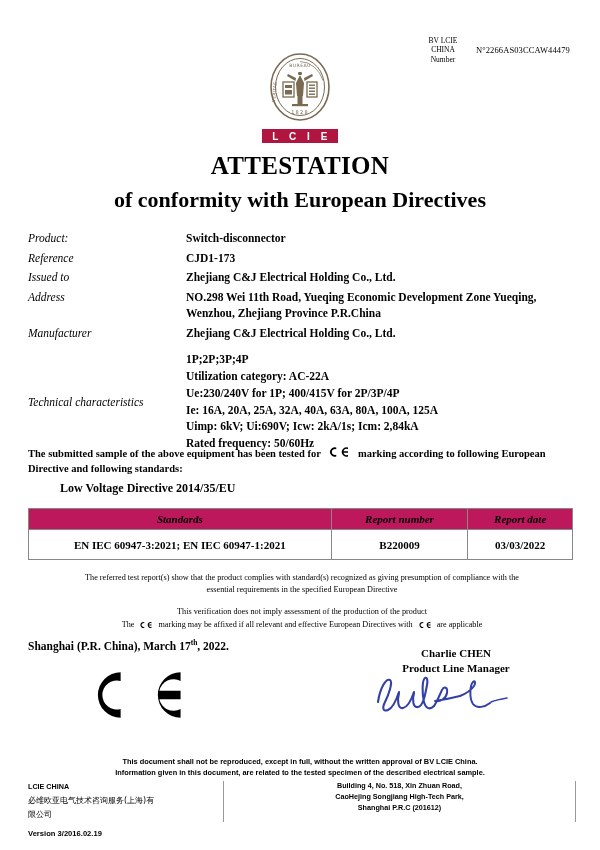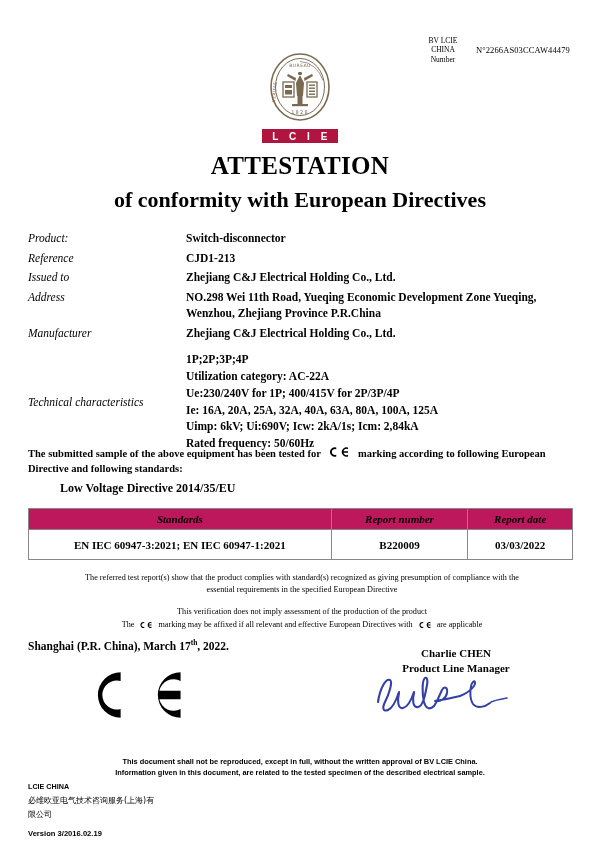--- a/index.html
+++ b/index.html
@@ -351,21 +351,21 @@
 
 <div class="info">
 
   <div class="info-row">
     <div class="info-label">Product:</div>
     <div class="info-value">Switch-disconnector</div>
   </div>
 
   <div class="info-row">
     <div class="info-label">Reference</div>
-    <div class="info-value">CJD1-213</div>
+    <div class="info-value">CJD1-173</div>
   </div>
 
   <div class="info-row">
     <div class="info-label">Issued to</div>
     <div class="info-value">Zhejiang C&amp;J Electrical Holding Co., Ltd.</div>
   </div>
 
   <div class="info-row spaced">
     <div class="info-label">Address</div>
     <div class="info-value">
@@ -471,15 +471,20 @@
   <div>This document shall not be reproduced, except in full, without the written approval of BV LCIE China.</div>
   <div>Information given in this document, are related to the tested specimen of the described electrical sample.</div>
 </div>
 
 <div class="footer-cols">
   <div class="fcol fcol-left">
     <div>LCIE CHINA</div>
     <div class="cn-line">必维欧亚电气技术咨询服务(上海)有</div>
     <div class="cn-line">限公司</div>
   </div>
+  <div class="fcol fcol-mid">
+    <div>Building 4, No. 518, Xin Zhuan Road,</div>
+    <div>CaoHejing Songjiang High-Tech Park,</div>
+    <div>Shanghai P.R.C (201612)</div>
+  </div>
 </div>
 
 <div class="version">Version 3/2016.02.19</div>
 
 </body></html>

